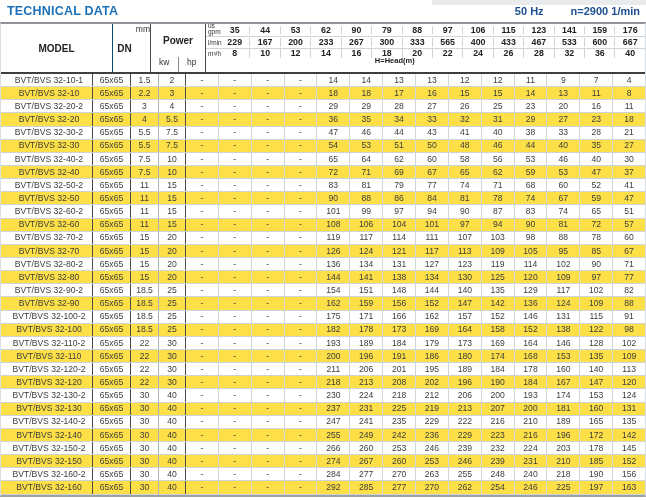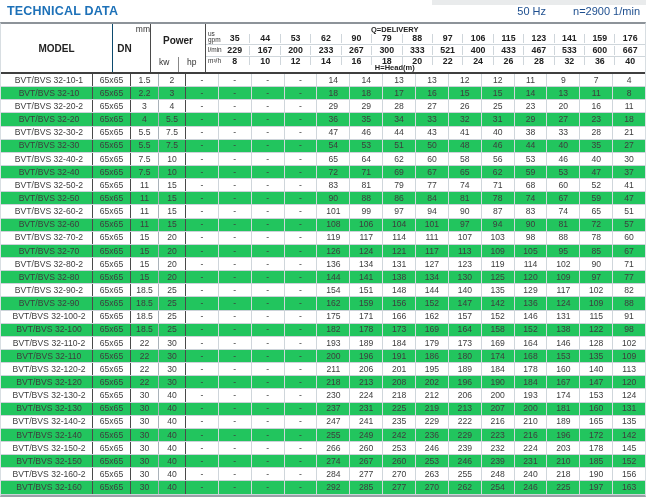--- a/index.html
+++ b/index.html
@@ -5,21 +5,21 @@
   * { box-sizing: border-box; margin: 0; padding: 0; }
   html, body { width: 646px; height: 500px; background: #ffffff;
     font-family: "Liberation Sans", sans-serif; overflow: hidden; position: relative; }
 
   
   .topbar { position: absolute; top: 0; left: 0; width: 646px; height: 40px; }
   .top-strip { position: absolute; top: 0; right: 0; width: 214px; height: 5px; background: #e9ebec; }
   .page-title { position: absolute; left: 7px; top: 4px; font-size: 12.5px; font-weight: bold;
     color: #1d71b8; letter-spacing: 0.2px; }
   .freq-group { position: absolute; right: 6px; top: 5px; display: flex; gap: 27px;
-    font-size: 11px; font-weight: normal; color: #1e4f8f; }
+    font-size: 11px; font-weight: bold; color: #1e4f8f; }
 
   
   .dtable { position: absolute; top: 22px; left: 0; width: 646px;
     border-top: 2px solid #8d9399; border-bottom: 2px solid #99a1a7;
     border-left: 1px solid #d8dee2; border-right: 1px solid #d8dee2; background: #fff; }
 
   
   .thead { display: flex; height: 50px; border-bottom: 2px solid #3f3f3f; }
   .col-model { width: 112px; border-right: 1px solid #0c4a6e; display: flex;
     align-items: center; justify-content: center; font-size: 10px; font-weight: bold; color: #222; }
@@ -45,21 +45,21 @@
   .unit-label.stacked { top: auto; transform: none; bottom: 1px; width: 14px; }
   .fcell { flex: 1; text-align: center; font-size: 8.8px; font-weight: bold; color: #222;
     border-left: 1px solid #cfd6db; line-height: 1; }
   .fcell.first { border-left: none; padding-left: 14px; }
   .headrow { height: 7px; position: relative; }
   .headlabel { position: absolute; left: 43%; transform: translateX(-50%); bottom: 0;
     font-size: 7.5px; font-weight: bold; color: #222; white-space: nowrap; margin-top: 28px; }
 
   
   .trow { display: flex; height: 13.15px; border-bottom: 1px solid #ccd3d9; background: #fff; }
-  .trow.alt { background: #22c55e; justify-content: center; }
+  .trow.alt { background: #fde047; }
   .trow > div { display: flex; align-items: center; justify-content: center;
     font-size: 8.6px; color: #3d3d3d; line-height: 1; }
   .c-model { width: 92px; justify-content: flex-start; padding-left: 5px;
     font-weight: normal; color: #1b1b1b; font-size: 8.8px; border-right: 1px solid #4a4a4a;
     white-space: nowrap; overflow: hidden; }
   .c-dn { width: 38px; border-right: 1px solid #4a4a4a; color: #444; }
   .c-kw { width: 28px; border-right: 1px solid #a9b2b9; }
   .c-hp { width: 27px; border-right: 1px solid #4a4a4a; }
   .c-val { flex: 1; border-left: 1px solid #cfd6db; }
   .c-val.first { border-left: none; }
@@ -84,23 +84,20 @@
       <div class="unit">mm</div>
     </div>
     <div class="col-power">
       <div class="top">Power</div>
       <div class="power-units">
         <span>kw</span>
         <span>hp</span>
       </div>
     </div>
     <div class="col-delivery">
-      <div class="qdel-row">
-        <span class="qdel">Q=DELIVERY</span>
-      </div>
       <div class="unit-row gpm" id="gpm-row">
           <span class="unit-label stacked">us gpm</span>
           <span class="fcell first">35</span>
           <span class="fcell">44</span>
           <span class="fcell">53</span>
           <span class="fcell">62</span>
           <span class="fcell">90</span>
           <span class="fcell">79</span>
           <span class="fcell">88</span>
           <span class="fcell">97</span>
@@ -113,21 +110,21 @@
         </div>
       <div class="unit-row lmin" id="lmin-row">
           <span class="unit-label">l/min</span>
           <span class="fcell first">229</span>
           <span class="fcell">167</span>
           <span class="fcell">200</span>
           <span class="fcell">233</span>
           <span class="fcell">267</span>
           <span class="fcell">300</span>
           <span class="fcell">333</span>
-          <span class="fcell">521</span>
+          <span class="fcell">565</span>
           <span class="fcell">400</span>
           <span class="fcell">433</span>
           <span class="fcell">467</span>
           <span class="fcell">533</span>
           <span class="fcell">600</span>
           <span class="fcell">667</span>
         </div>
       <div class="unit-row m3h" id="m3h-row">
           <span class="unit-label">m³/h</span>
           <span class="fcell first">8</span>

